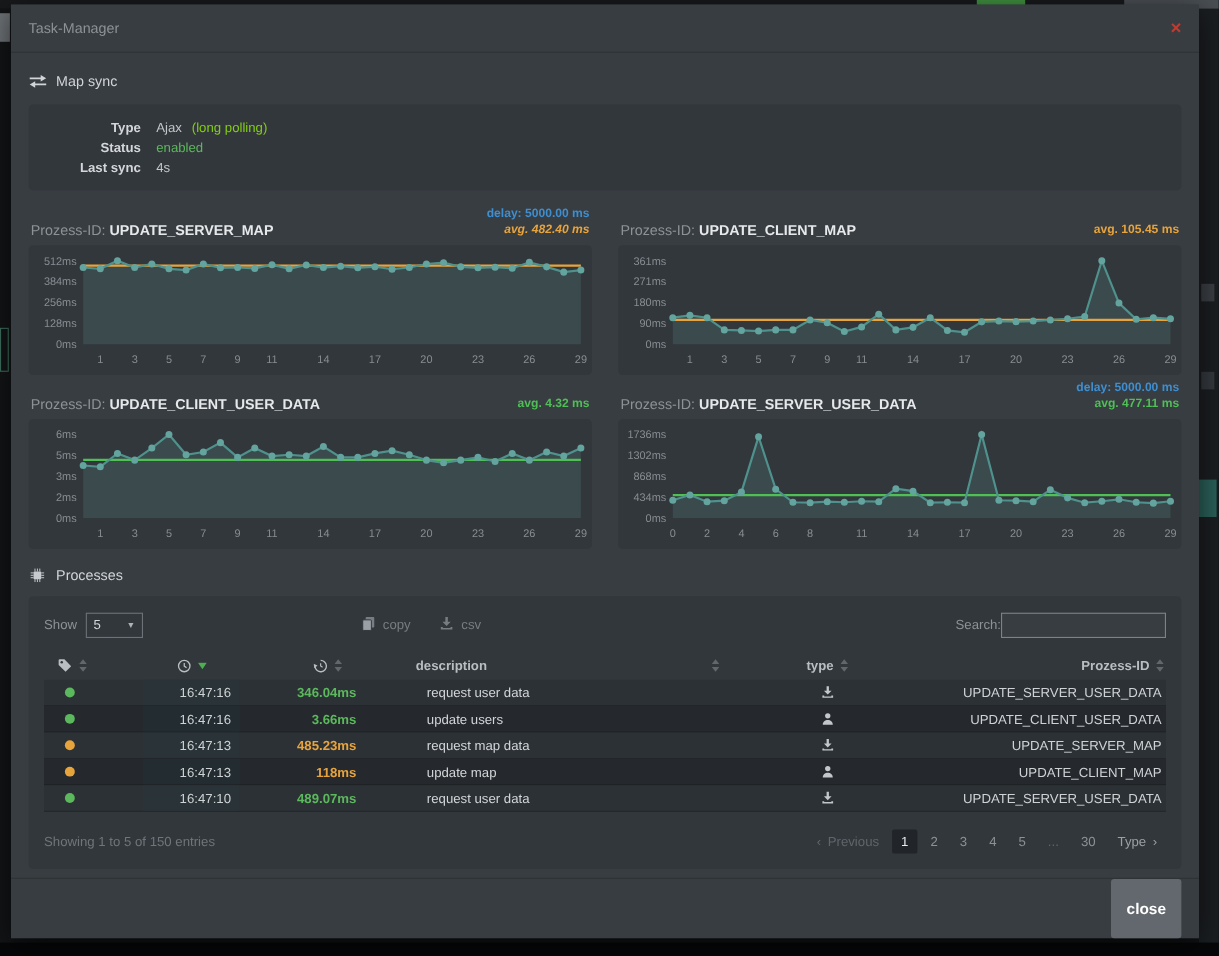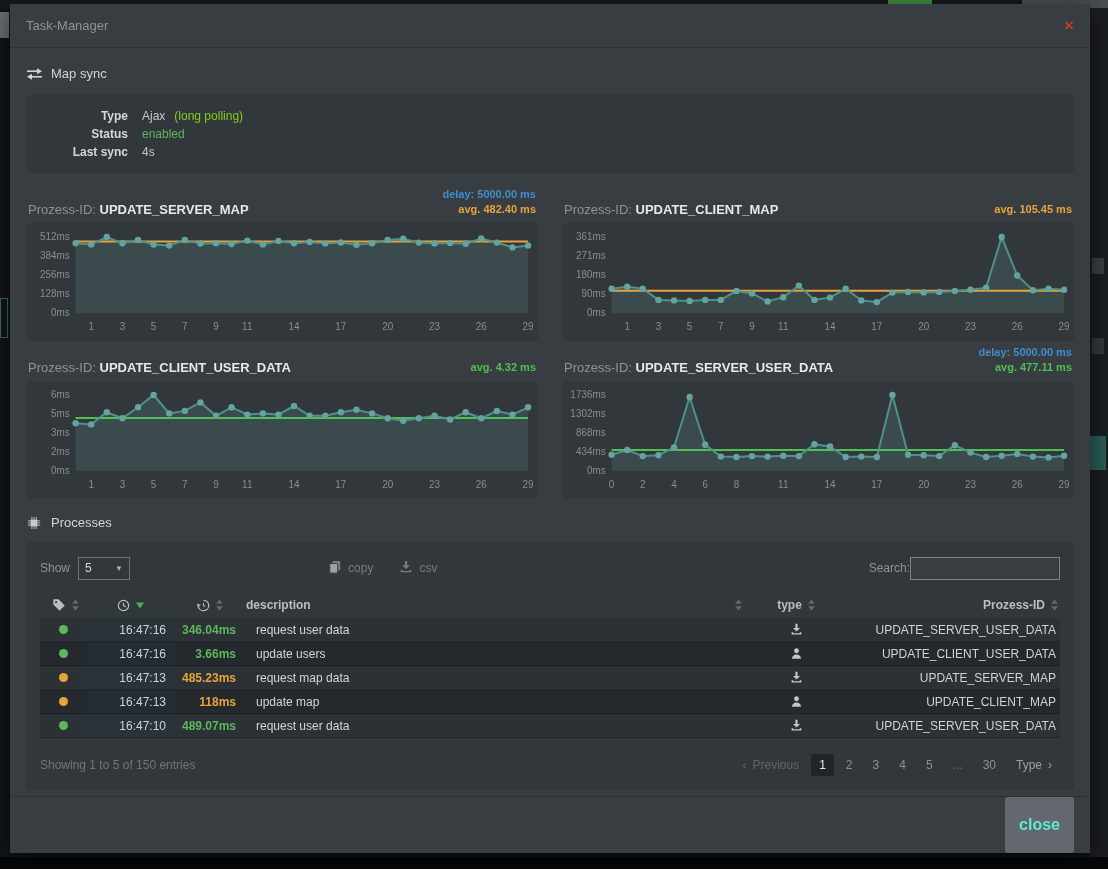--- a/index.html
+++ b/index.html
@@ -22,21 +22,21 @@
   
   .modal { position:absolute; left:10px; top:4px; width:1080px; height:849px; background:#383d42;
            display:flex; flex-direction:column; box-shadow:0 6px 24px rgba(0,0,0,.6); }
   .modal-header { height:44px; flex:0 0 44px; padding:0 16px; display:flex; align-items:center;
                   justify-content:space-between; border-bottom:1px solid #2e3236; }
   .modal-title { color:#8d9297; font-size:13px; }
   .close-x { color:#c23b2e; font-size:17px; font-weight:bold; cursor:pointer; line-height:1; }
   .modal-body { flex:1; padding:6px 16px 0 16px; overflow:hidden; }
   .modal-footer { flex:0 0 54px; border-top:1px solid #2e3236; display:flex; align-items:center;
                   justify-content:flex-end; padding:0 16px; }
-  .btn-close { background:#62686e; color:#5eead4; font-weight:bold; font-size:16px;
+  .btn-close { background:#62686e; color:#ffffff; font-weight:bold; font-size:14px;
                padding:19px 14px; border:none; border-radius:3px; cursor:pointer;
                font-family:"Liberation Sans", sans-serif; }
 
   .sec-heading { display:flex; align-items:center; gap:8px; color:#d2d5d8; font-size:13px; }
   .sec-heading .ic { display:inline-flex; width:17px; height:14px; }
   .h-mapsync { margin:12px 0 14px 0; }
   .h-processes { margin:16px 0 12px 0; }
 
   .panel { background:#32373c; border-radius:4px; }
 
@@ -66,21 +66,21 @@
                  border:1px solid #6c7277; margin-left:8px; padding:0 6px; color:#d5d8da; cursor:pointer; }
   .show-select .caret { font-size:8px; color:#aeb3b7; }
   .tool-btns { display:flex; gap:26px; margin-left:198px; }
   .tool-btn { display:inline-flex; align-items:center; gap:6px; color:#777d82; font-size:12px; cursor:pointer;
               background:none; border:none; font-family:"Liberation Sans", sans-serif; }
   .search-wrap { margin-left:auto; display:flex; align-items:center; }
   .search-wrap input { width:150px; height:23px; background:#383d42; border:1px solid #7c8288; color:#d5d8da;
                        font-size:12px; padding:0 6px; outline:none; }
 
   .dtable { margin-top:10px; font-size:12px; }
-  .tr { display:grid; grid-template-columns:46px 88px 72px 1fr 92px 218px; align-items:center; }
+  .tr { display:grid; grid-template-columns:46px 88px 72px 1fr 92px 218px; align-items:center;gap:44px; }
   .thead { height:26px; color:#b9bec3; font-weight:bold; }
   .th { display:flex; align-items:center; gap:6px; }
   .th-status { padding-left:12px; }
   .th-time { justify-content:center; }
   .th-dur { justify-content:center; }
   .th-desc { justify-content:space-between; padding-right:8px; }
   .th-type { justify-content:center; }
   .th-proz { justify-content:flex-end; padding-right:2px; }
   .tbody .tr { height:24px; border-bottom:1px solid rgba(0,0,0,0.22); cursor:pointer; }
   .tbody .tr:nth-child(odd) { background:#2c3136; }
@@ -161,21 +161,21 @@
           <span class="info-value">4s</span>
         </div>
       </div>
 
       <div class="charts-grid">
         <div class="chart-block">
           <div class="chart-head">
             <div class="chart-title"><span>Prozess-ID:</span> <b>UPDATE_SERVER_MAP</b></div>
             <div class="chart-stats">
                 <div class="stat-delay">delay: 5000.00 ms</div>
-                <div style="color: rgb(232, 164, 60);">avg. 482.40 ms</div>
+                <div style="color: rgb(232, 164, 60); font-style: italic;">avg. 482.40 ms</div>
               </div>
           </div>
           <div class="chart-panel panel">
               <svg viewBox="0 0 516 118" preserveAspectRatio="none">
                 <text x="44" y="17.5" text-anchor="end" class="ax">512ms</text>
                 <text x="44" y="36.5" text-anchor="end" class="ax">384ms</text>
                 <text x="44" y="55.5" text-anchor="end" class="ax">256ms</text>
                 <text x="44" y="74.5" text-anchor="end" class="ax">128ms</text>
                 <text x="44" y="93.5" text-anchor="end" class="ax">0ms</text>
                 <text x="65.7" y="107" text-anchor="middle" class="ax">1</text>

